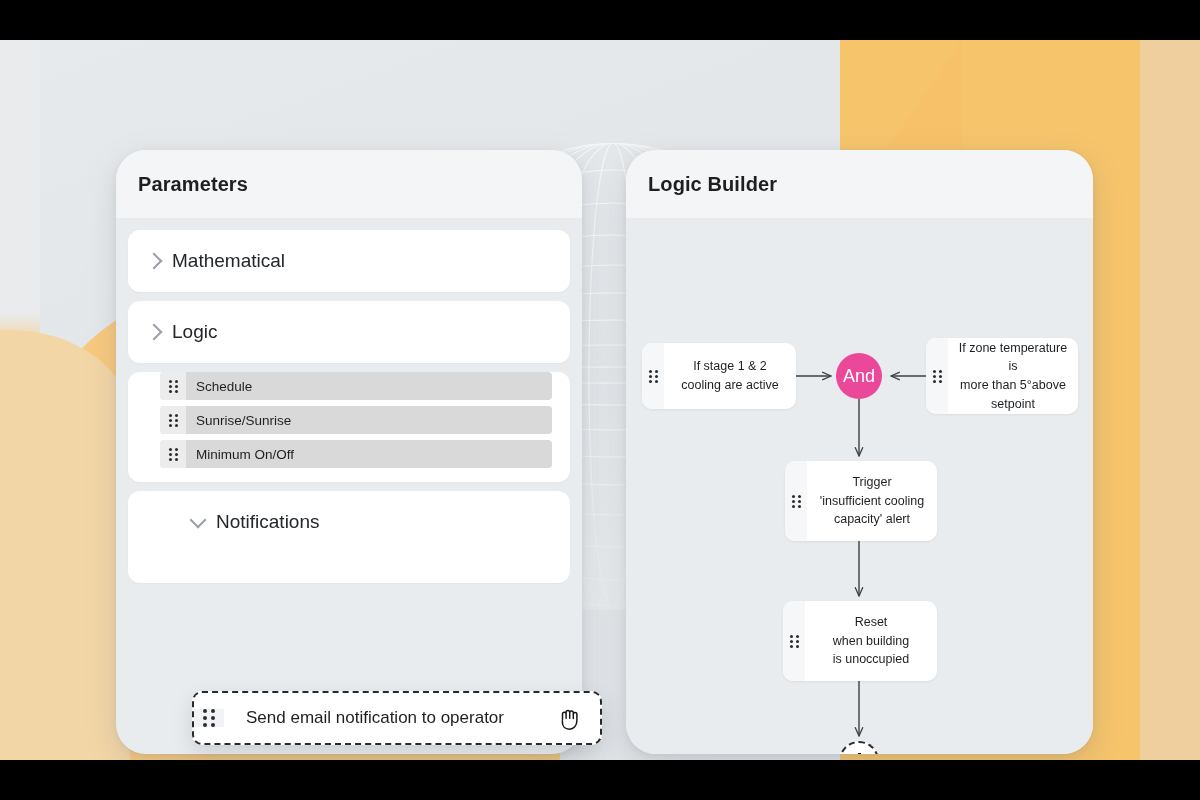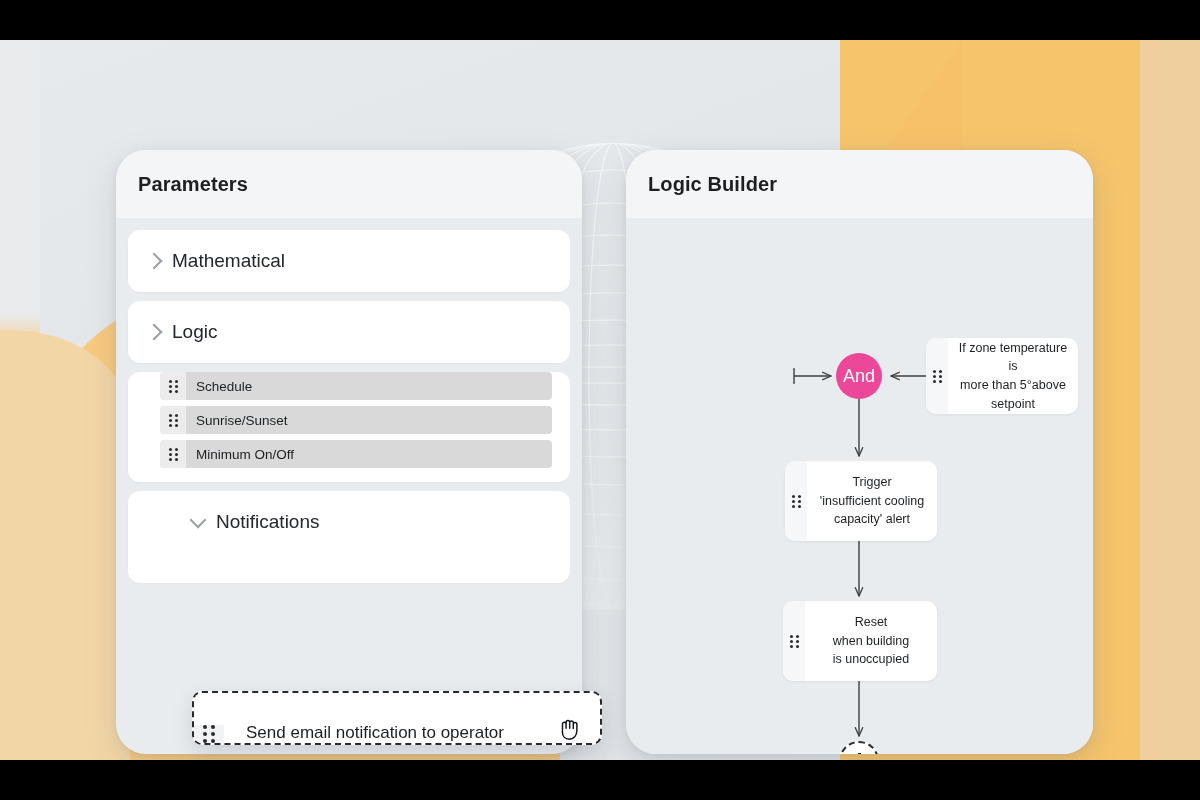--- a/index.html
+++ b/index.html
@@ -135,21 +135,21 @@
   
   .dots { display: grid; grid-template-columns: repeat(2, 3px); gap: 2px 3px; }
   .dots i { width: 3px; height: 3px; background: #2a2d31; border-radius: 50%; display: block; }
   .dots.lg { grid-template-columns: repeat(2, 4px); gap: 3px 4px; }
   .dots.lg i { width: 4px; height: 4px; }
 
   
   #drag-chip {
     position: absolute; left: 192px; top: 651px; width: 410px; height: 54px;
     background: #fff; border: 2px dashed #262a2e; border-radius: 10px;
-    display: flex; align-items: flex-end; overflow: hidden;
+    display: flex; align-items: center; overflow: hidden;
     box-shadow: 0 8px 20px rgba(90,100,110,.2);
     z-index: 40; cursor: grabbing;
   }
   #drag-chip .chip-grip {
     width: 30px; background: #f2f3f4;
     display: flex; align-items: center; justify-content: center;
   }
   #drag-chip .chip-text {
     flex: 1; display: flex; align-items: center;
     font-size: 17px; color: #1d2023; padding-left: 22px;
@@ -289,21 +289,21 @@
               <span class="item-grip">
                 <span class="dots">
                     <i></i>
                     <i></i>
                     <i></i>
                     <i></i>
                     <i></i>
                     <i></i>
                   </span>
               </span>
-              <span class="item-text">Sunrise/Sunset</span>
+              <span class="item-text">Sunrise/Sunrise</span>
             </div>
             <div class="item-row">
               <span class="item-grip">
                 <span class="dots">
                     <i></i>
                     <i></i>
                     <i></i>
                     <i></i>
                     <i></i>
                     <i></i>
@@ -349,20 +349,34 @@
             <path d="M 233 181 L 233 238" marker-end="url(#arrow)"></path>
 
             <path d="M 225 311 L 241 311"></path>
             <path d="M 233 311 L 233 378" marker-end="url(#arrow)"></path>
 
             <path d="M 225 451 L 241 451"></path>
             <path d="M 233 451 L 233 518" marker-end="url(#arrow)"></path>
           </g>
         </svg>
 
+        <div class="node" style="left:16px; top:125px; width:154px; height:66px;">
+          <span class="node-grip">
+            <span class="dots">
+                <i></i>
+                <i></i>
+                <i></i>
+                <i></i>
+                <i></i>
+                <i></i>
+              </span>
+          </span>
+          <span class="node-text">If stage 1 &amp; 2
+cooling are active</span>
+        </div>
 
         <div class="op-node" style="left:210px; top:135px;">
           <span>And</span>
         </div>
 
         <div class="node" style="left:300px; top:120px; width:152px; height:76px;">
           <span class="node-grip">
             <span class="dots">
                 <i></i>
                 <i></i>

